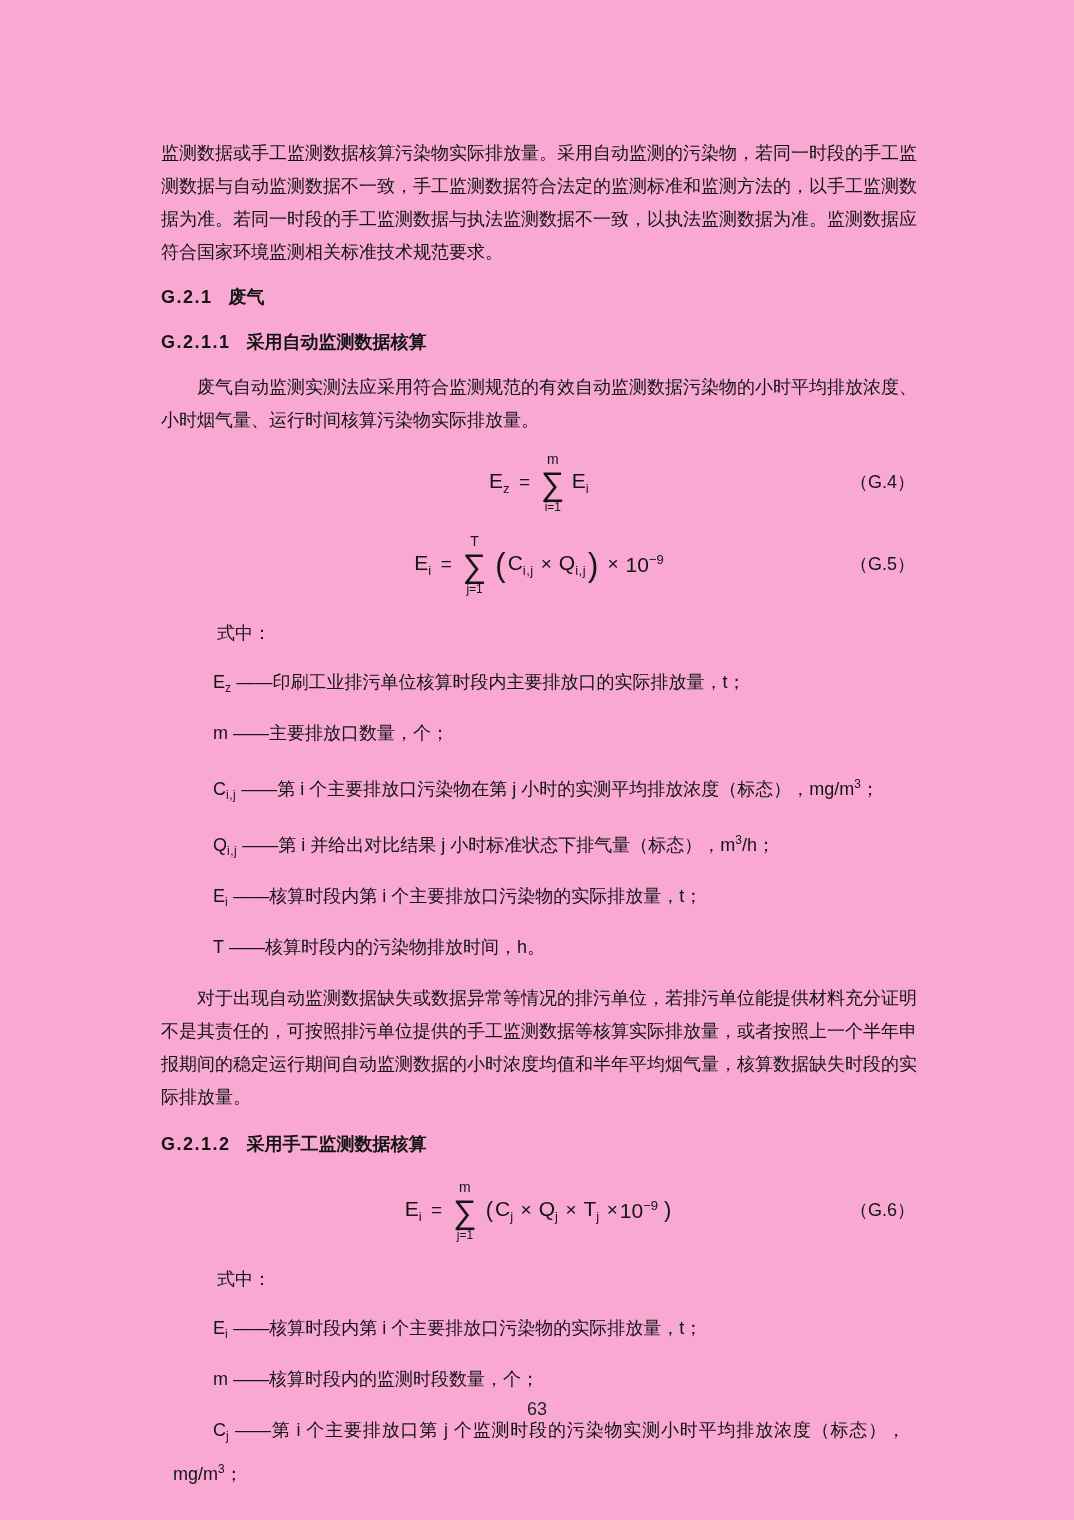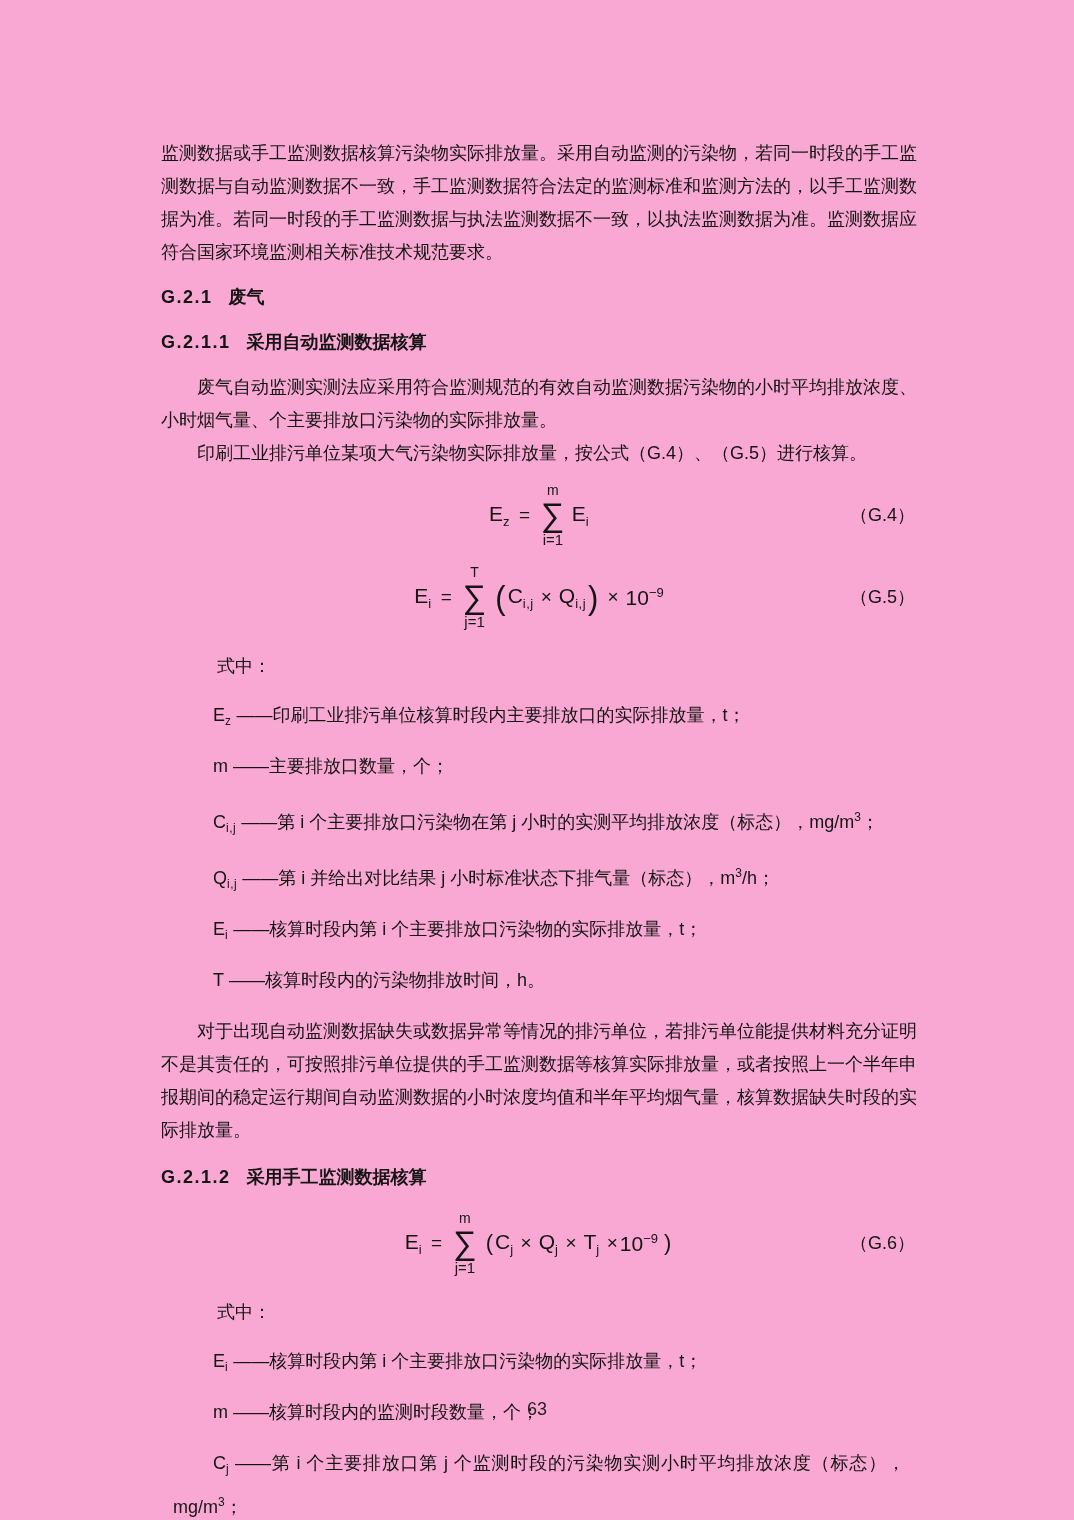--- a/index.html
+++ b/index.html
@@ -54,21 +54,21 @@
   .fop.tight { margin: 0 7px; }
   .sigma-stack {
     display: inline-flex;
     flex-direction: column;
     align-items: center;
     line-height: 1;
     margin: 0 7px 0 2px;
   }
   .sigma-top { font-size: 14px; line-height: 1; }
   .sigma-glyph { font-size: 33px; line-height: 1; margin: 1px 0; }
-  .sigma-bot { font-size: 15px; line-height: 1; }
+  .sigma-bot { font-size: 12px; line-height: 1; }
   .bigparen { font-size: 31px; font-weight: 300; line-height: 1; margin: 0 2px; transform: scaleY(1.05); }
   .paren { font-size: 22px; margin: 0 2px; }
   .fsup { font-size: 13px; vertical-align: 8px; }
   .f-label {
     position: absolute;
     right: 2px;
     top: 50%;
     transform: translateY(-50%);
     font-size: 18px;
   }
@@ -99,23 +99,22 @@
 
 <div class="page">
   <div class="content">
 
     <p class="body-text">监测数据或手工监测数据核算污染物实际排放量。采用自动监测的污染物，若同一时段的手工监测数据与自动监测数据不一致，手工监测数据符合法定的监测标准和监测方法的，以手工监测数据为准。若同一时段的手工监测数据与执法监测数据不一致，以执法监测数据为准。监测数据应符合国家环境监测相关标准技术规范要求。</p>
 
     <h3 class="heading"><span class="h-num">G.2.1</span><span class="h-title">废气</span></h3>
 
     <h3 class="heading"><span class="h-num">G.2.1.1</span><span class="h-title">采用自动监测数据核算</span></h3>
 
-    <p class="body-text indent">废气自动监测实测法应采用符合监测规范的有效自动监测数据污染物的小时平均排放浓度、小时烟气量、个主要排放口污染物的实际排放量。</p>
+    <p class="body-text indent">废气自动监测实测法应采用符合监测规范的有效自动监测数据污染物的小时平均排放浓度、小时烟气量、运行时间核算污染物实际排放量。</p>
 
-    <p class="body-text indent">印刷工业排污单位某项大气污染物实际排放量，按公式（G.4）、（G.5）进行核算。</p>
 
     <div class="formula-block">
       <div class="formula-row">
         <span><span class="fvar">E</span><span class="fsub">z</span></span>
         <span class="fop">=</span>
         <span class="sigma-stack">
           <span class="sigma-top">m</span>
           <span class="sigma-glyph">∑</span>
           <span class="sigma-bot">i=1</span>
         </span>

